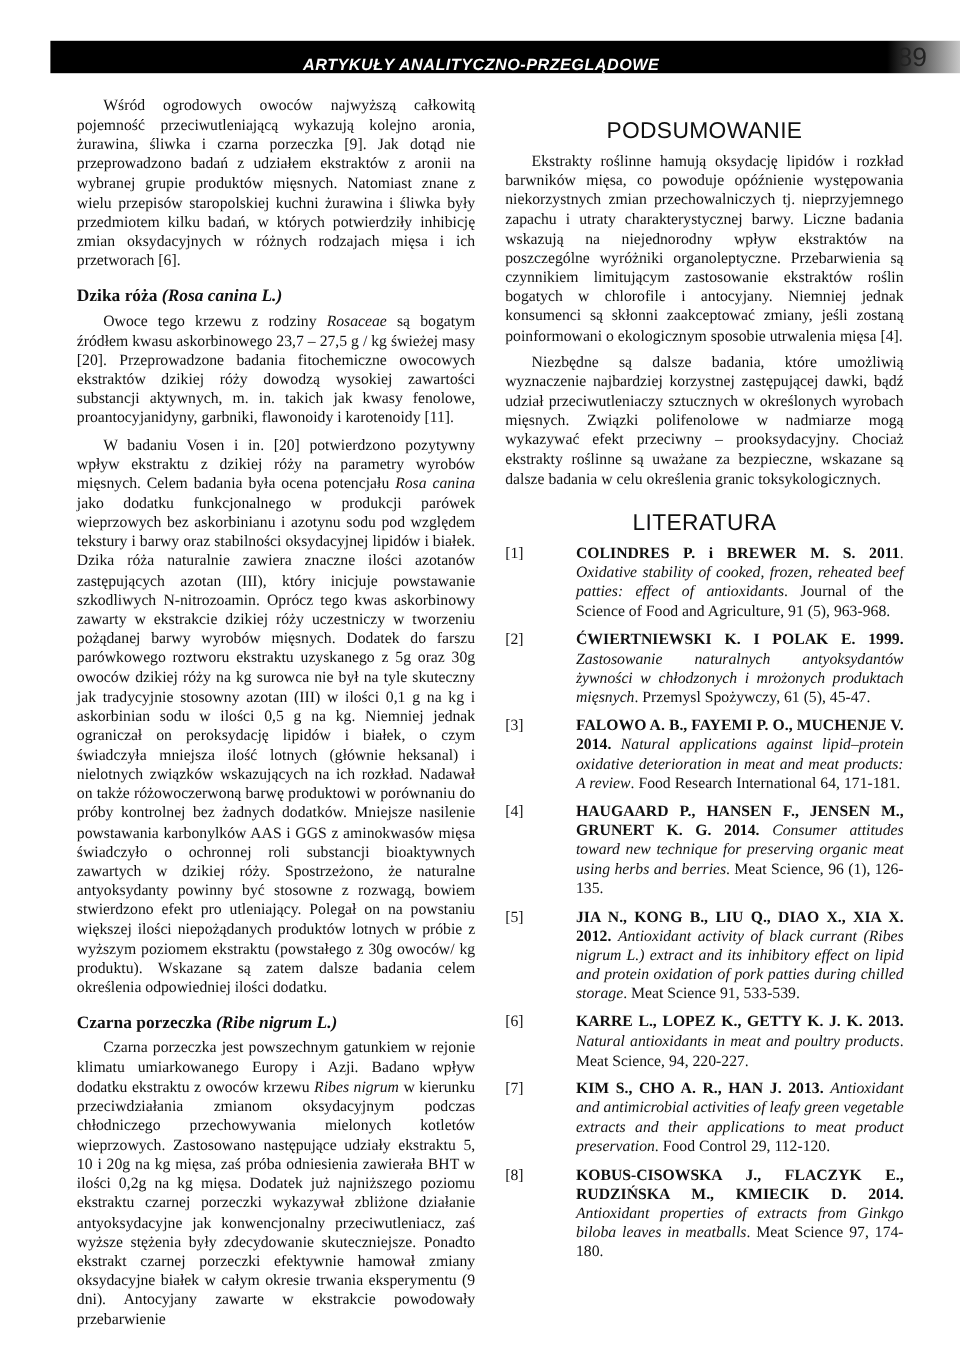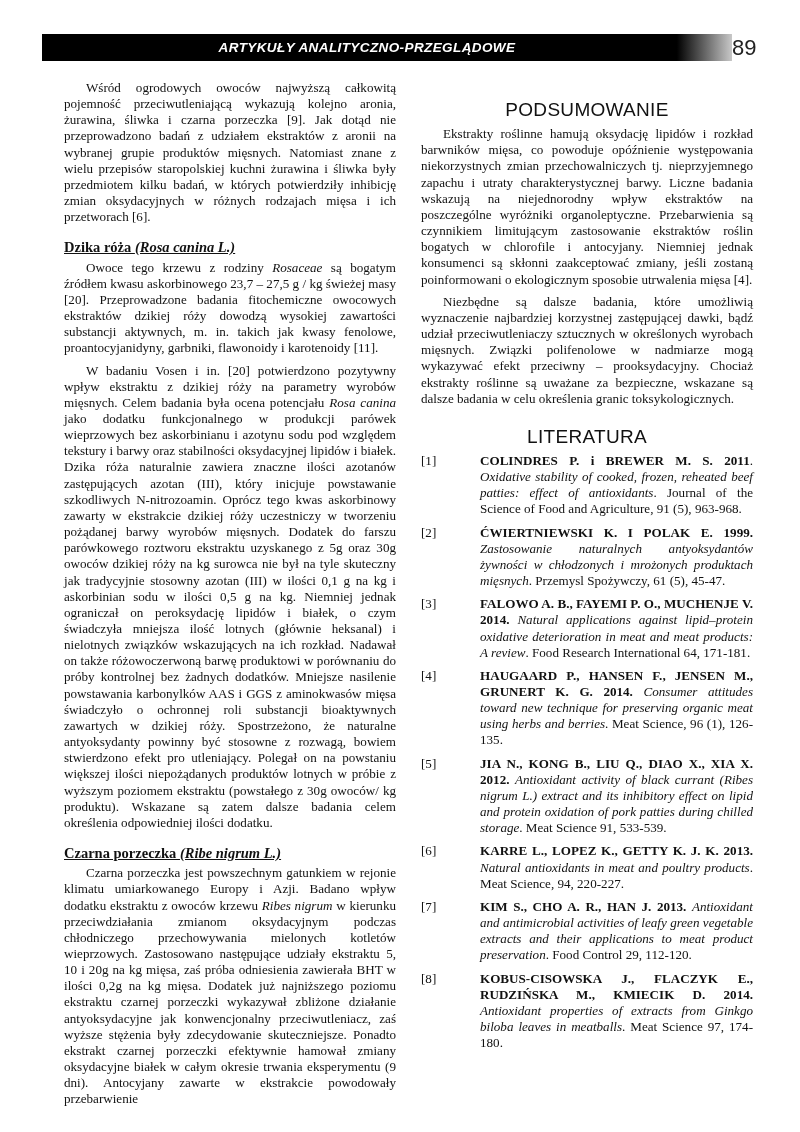--- a/index.html
+++ b/index.html
@@ -1,41 +1,41 @@
 <!DOCTYPE html>
 <html><head>
 <meta charset="utf-8">
 <style>
   html, body { margin: 0; padding: 0; background: #ffffff; }
   body { width: 800px; height: 1132px; position: relative; overflow: hidden; color: #111; }
   .header-bar {
-    position: absolute; left: 42px; top: 34px; width: 690px; height: 27px;
+    position: absolute; left: 42px; top: 34px; width: 758px; height: 27px;
     background: linear-gradient(to right, #000 0%, #000 92%, #c8c8c8 100%);
-    display: flex; align-items: center; justify-content: center;
+    display: flex; align-items: flex-end; justify-content: center;
   }
   .header-title {
     color: #fff; font-family: "Liberation Sans", sans-serif; font-style: italic; font-weight: bold;
     font-size: 13.5px; letter-spacing: 0.4px; margin-left: -40px;
   }
   .page-number {
-    position: absolute; left: 732px; top: 35px; font-family: "Liberation Sans", sans-serif;
+    position: absolute; left: 748px; top: 35px; font-family: "Liberation Sans", sans-serif;
     font-size: 22px; color: #222;
   }
   .col {
     position: absolute; top: 80px; width: 332px;
     font-family: "Liberation Serif", serif; font-size: 13.1px; line-height: 16.15px;
     text-align: justify; hyphens: manual;
   }
   .col-left { left: 64px; }
   .col-right { left: 421px; }
   p { margin: 0; text-indent: 22px; }
   p.gap { margin-top: 6px; }
   p.noindent { text-indent: 0; }
   h3.subhead {
-    margin: 14px 0 4px 0; font-size: 14.5px; font-weight: bold; text-indent: 0; text-align: left; text-decoration: underline;
+    margin: 14px 0 4px 0; font-size: 14.5px; font-weight: bold; text-indent: 0; text-align: left;
   }
   h3.subhead i { font-style: italic; }
   h2.section {
     font-family: "Liberation Sans", sans-serif; font-weight: normal; font-size: 19px;
     text-align: center; margin: 22px 0 8px 0; letter-spacing: 0.3px;
   }
   .refs { margin: 0; padding: 0; list-style: none; }
   .ref { display: flex; margin-bottom: 7px; }
   .ref-num { width: 30px; flex: 0 0 30px; }
   .ref-body { flex: 1; text-align: justify; margin-left: 29px; }

